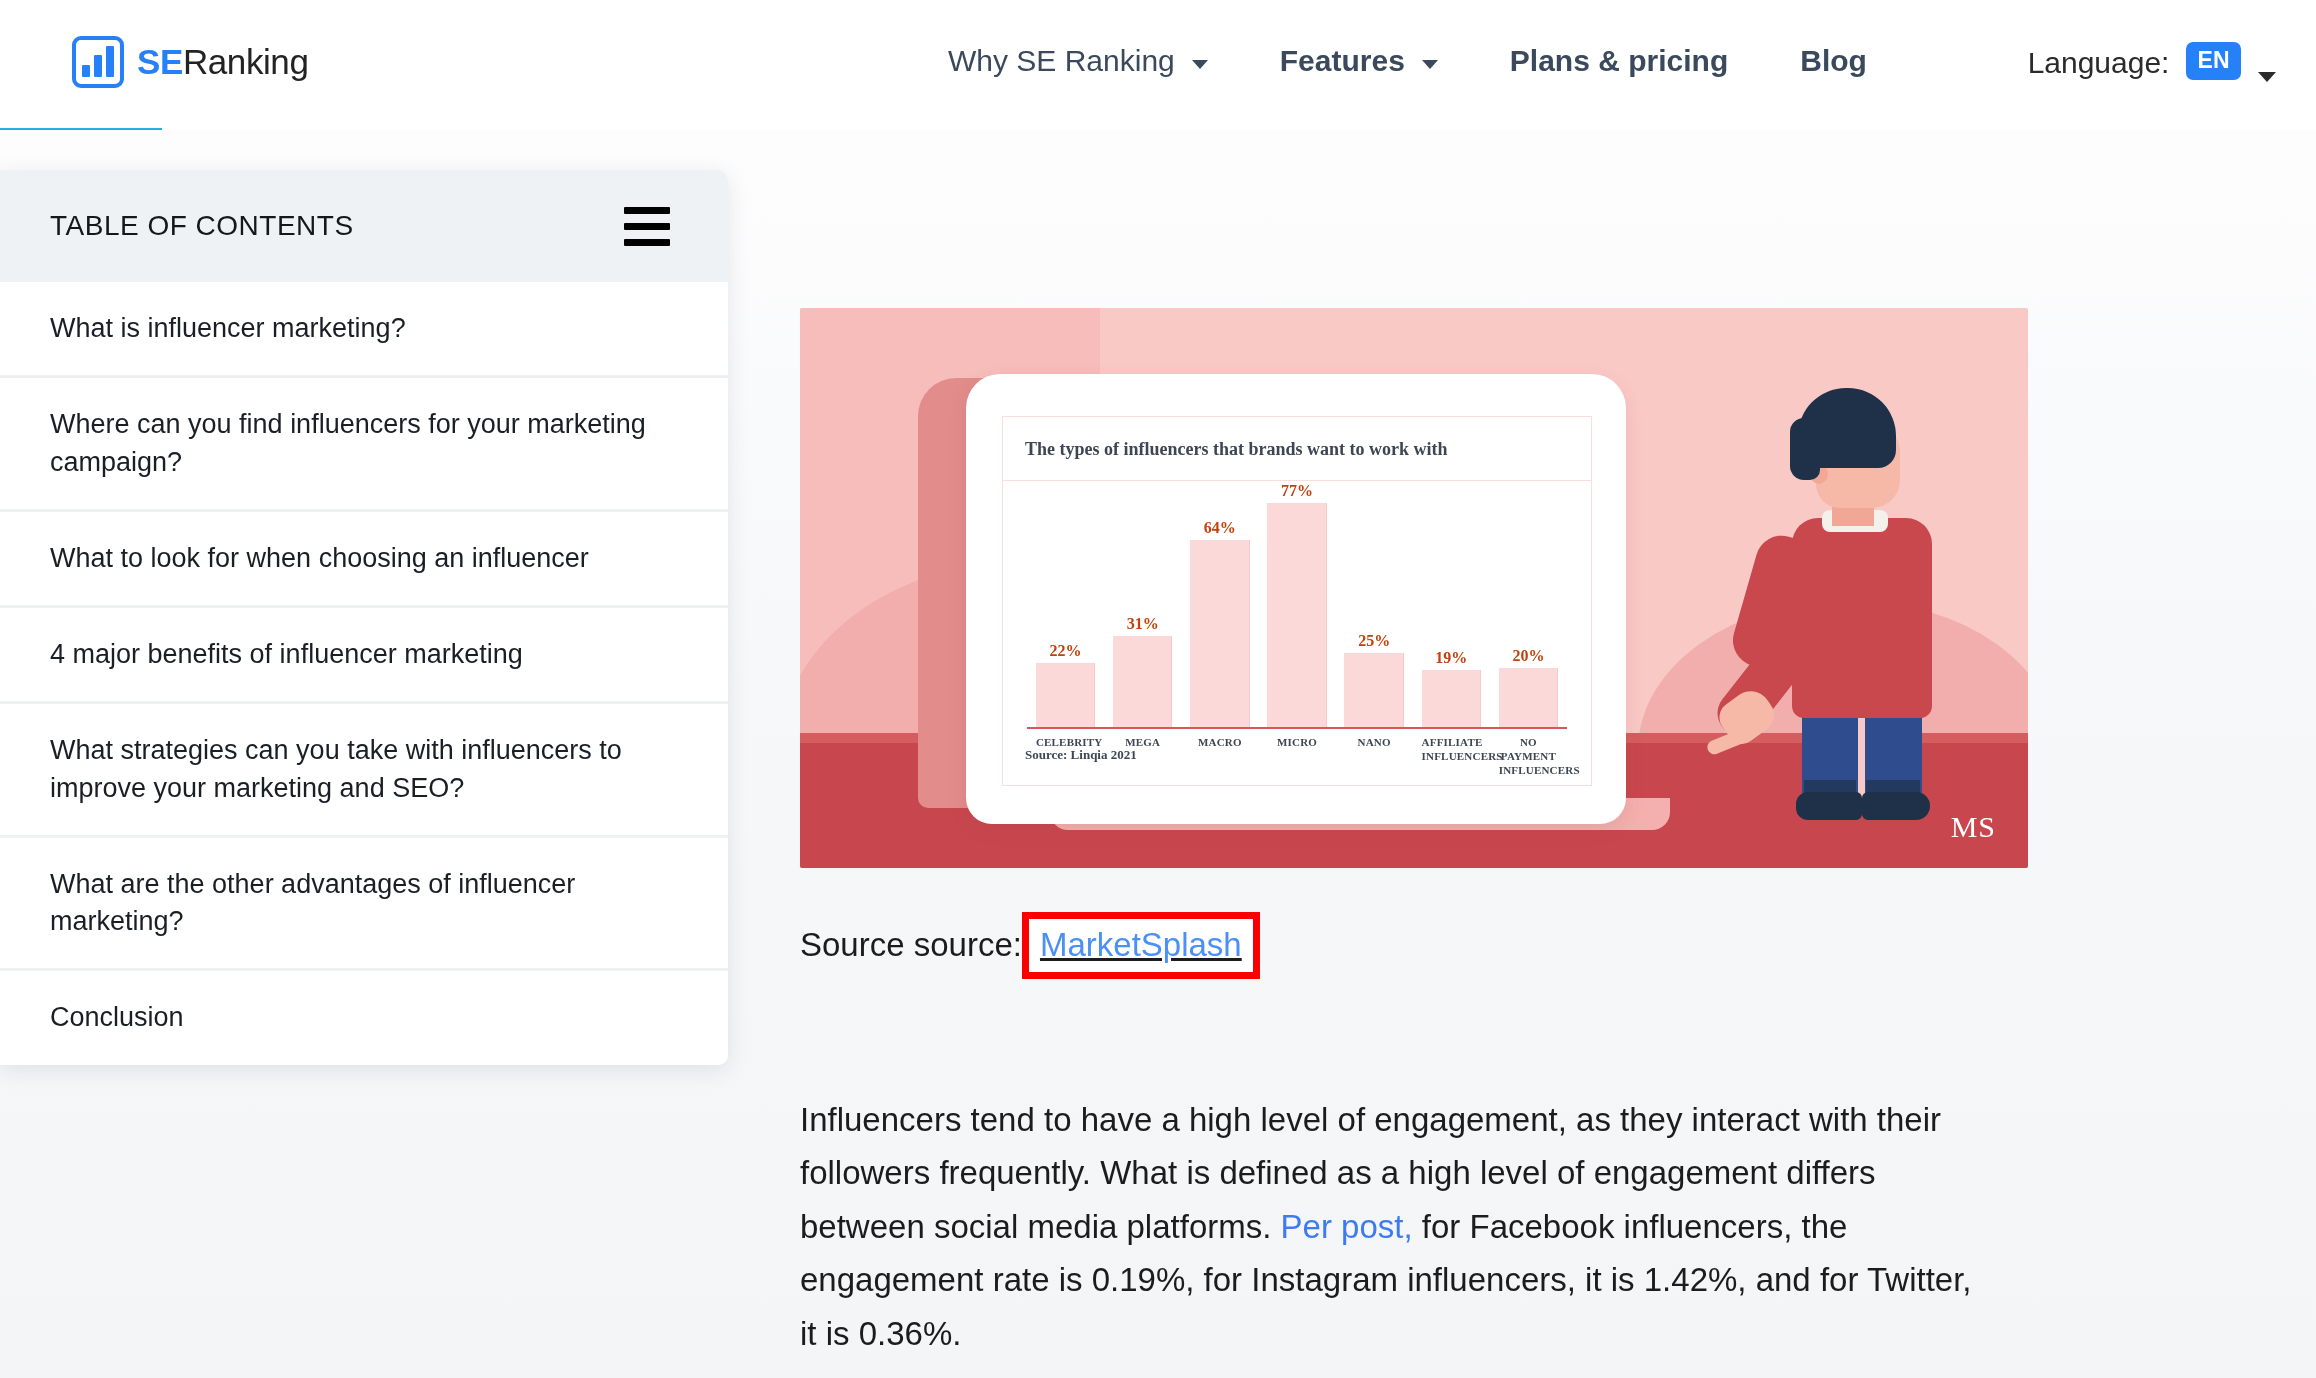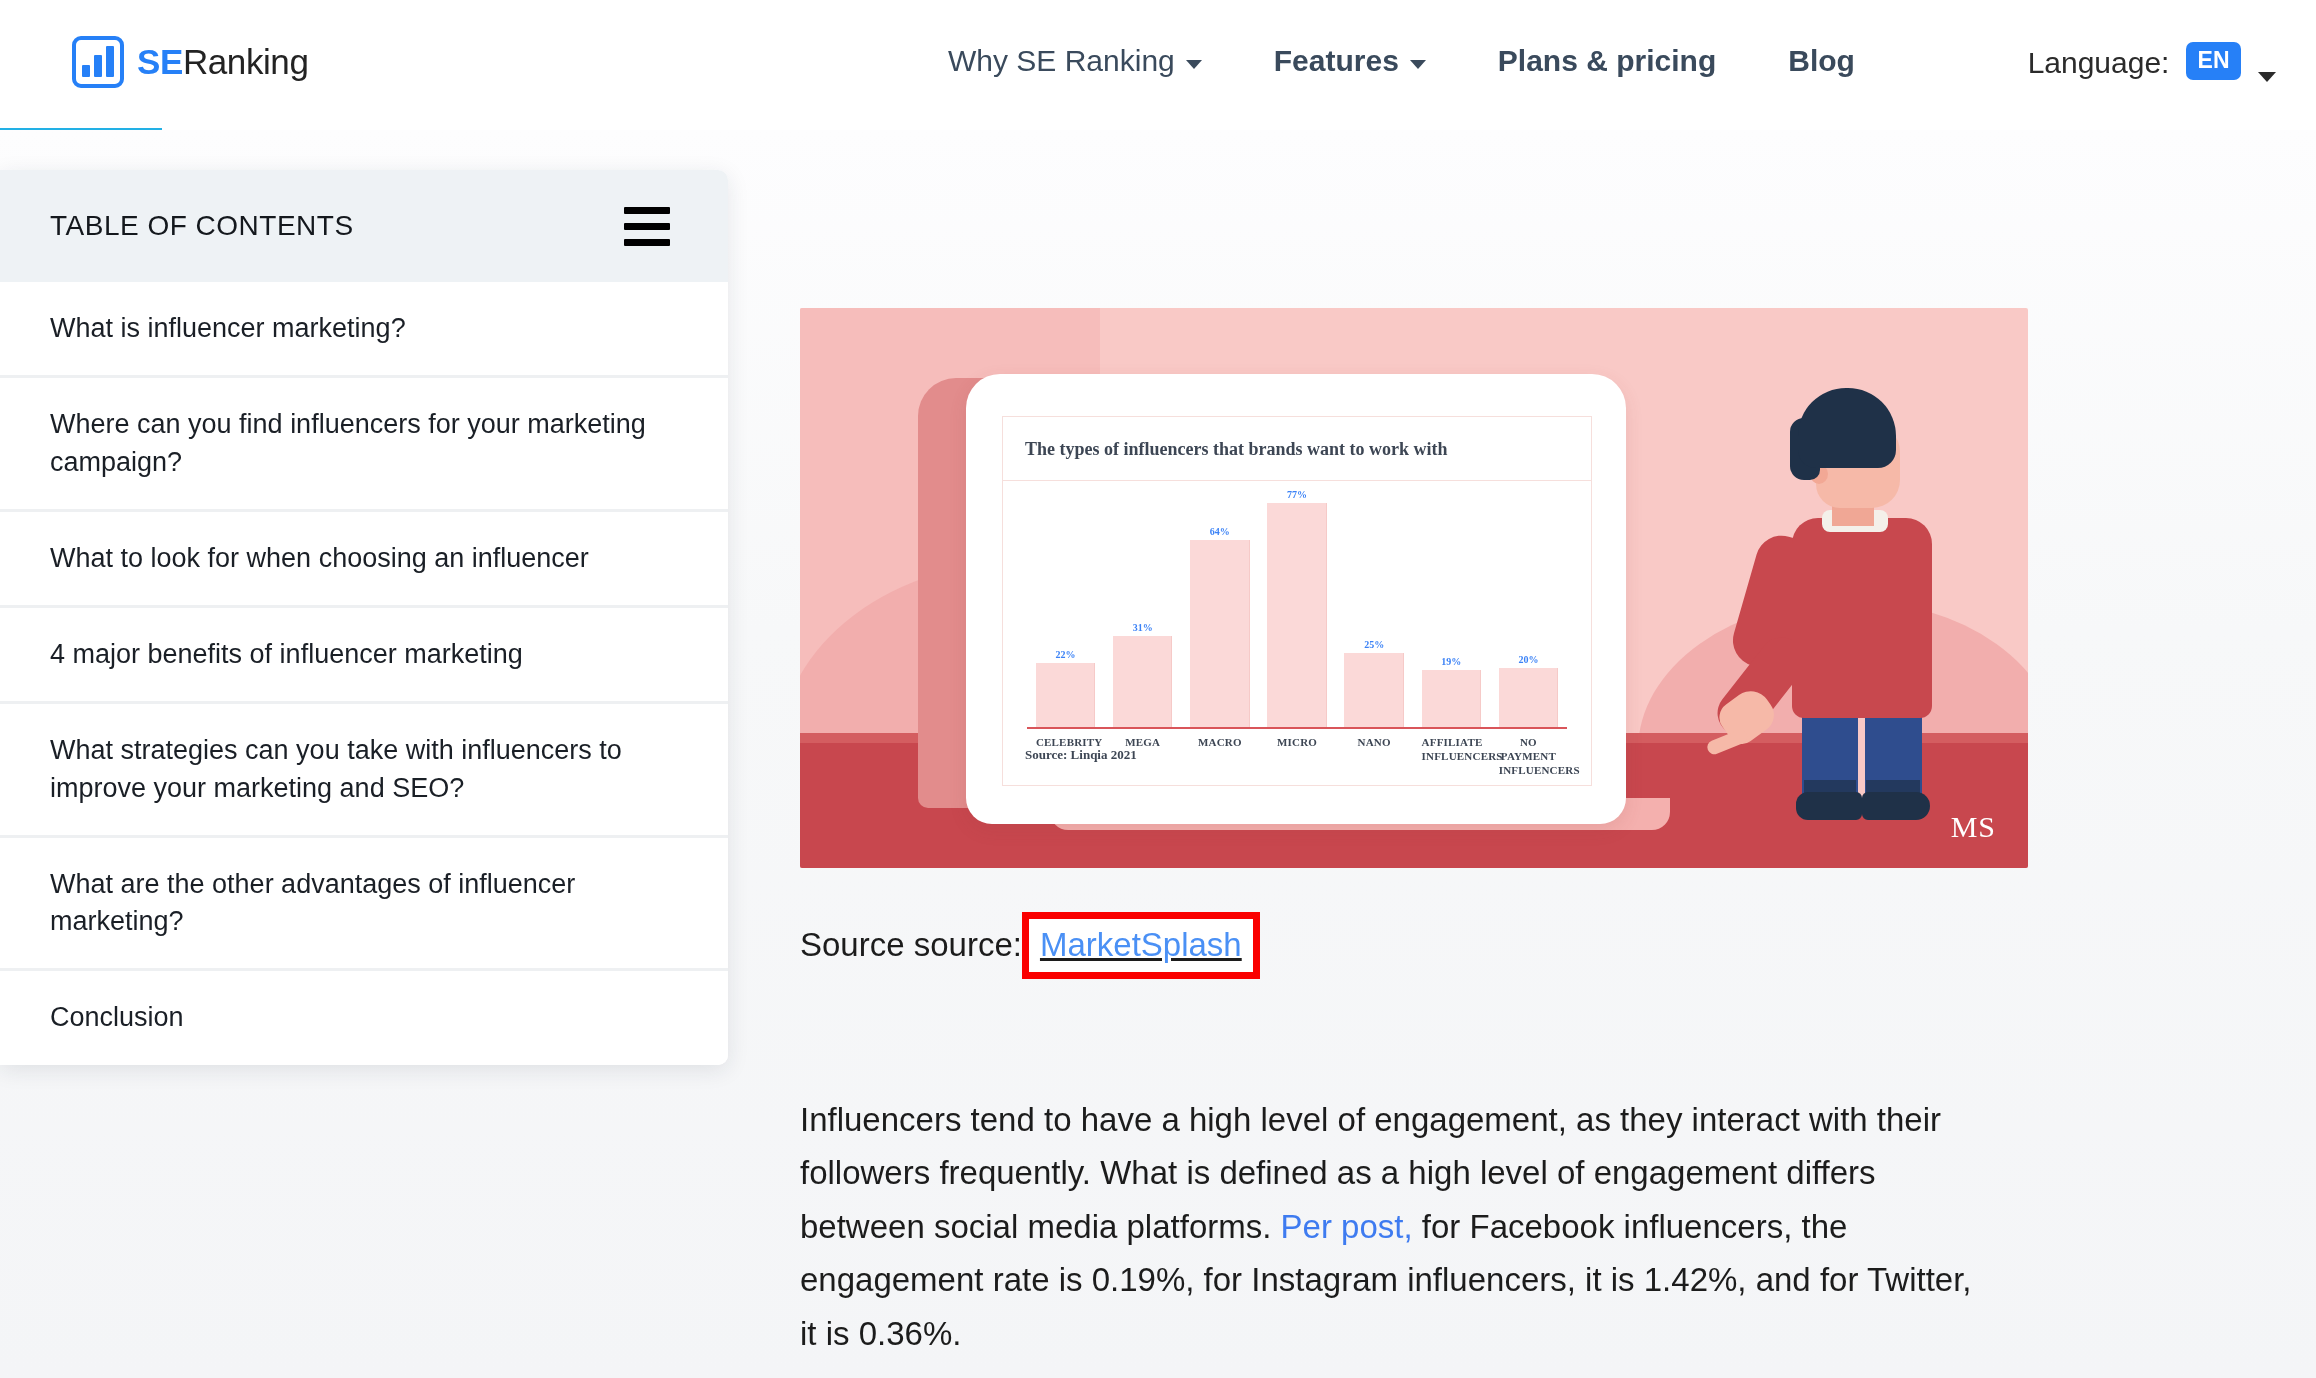--- a/index.html
+++ b/index.html
@@ -55,21 +55,21 @@
     position: absolute;
     left: 948px;
     top: 44px;
     display: flex;
     align-items: center;
     gap: 0;
   }
   .nav-item {
     display: flex;
     align-items: center;
-    gap: 11px;
+    gap: 17px;
     font-size: 30px;
     color: #3a4a5c;
     white-space: nowrap;
     cursor: pointer;
     padding: 0 0;
     text-align: center;
   }
   .nav-item + .nav-item { margin-left: 72px; font-weight: bold; }
   .caret {
     width: 0; height: 0;
@@ -242,21 +242,21 @@
     margin: 0 24px;
     height: 248px;
     display: flex;
     align-items: flex-end;
     justify-content: space-around;
     border-bottom: 2.5px solid #d9555a;
   }
   .bar-col { width: 11%; display: flex; flex-direction: column; align-items: center; justify-content: flex-end; height: 100%; }
   .bar-val {
     font-family: "Liberation Serif", serif;
-    font-size: 10px; font-weight: 700; color: #3b82f6;
+    font-size: 16px; font-weight: 700; color: #c2410c;
     margin-bottom: 3px; white-space: nowrap; text-align: center;
   }
   .bar {
     width: 100%;
     background: #fbd9d8;
     border-right: 1px solid #f6cac8;
   }
   .chart-xlabels {
     margin: 7px 24px 0 24px;
     display: flex;

